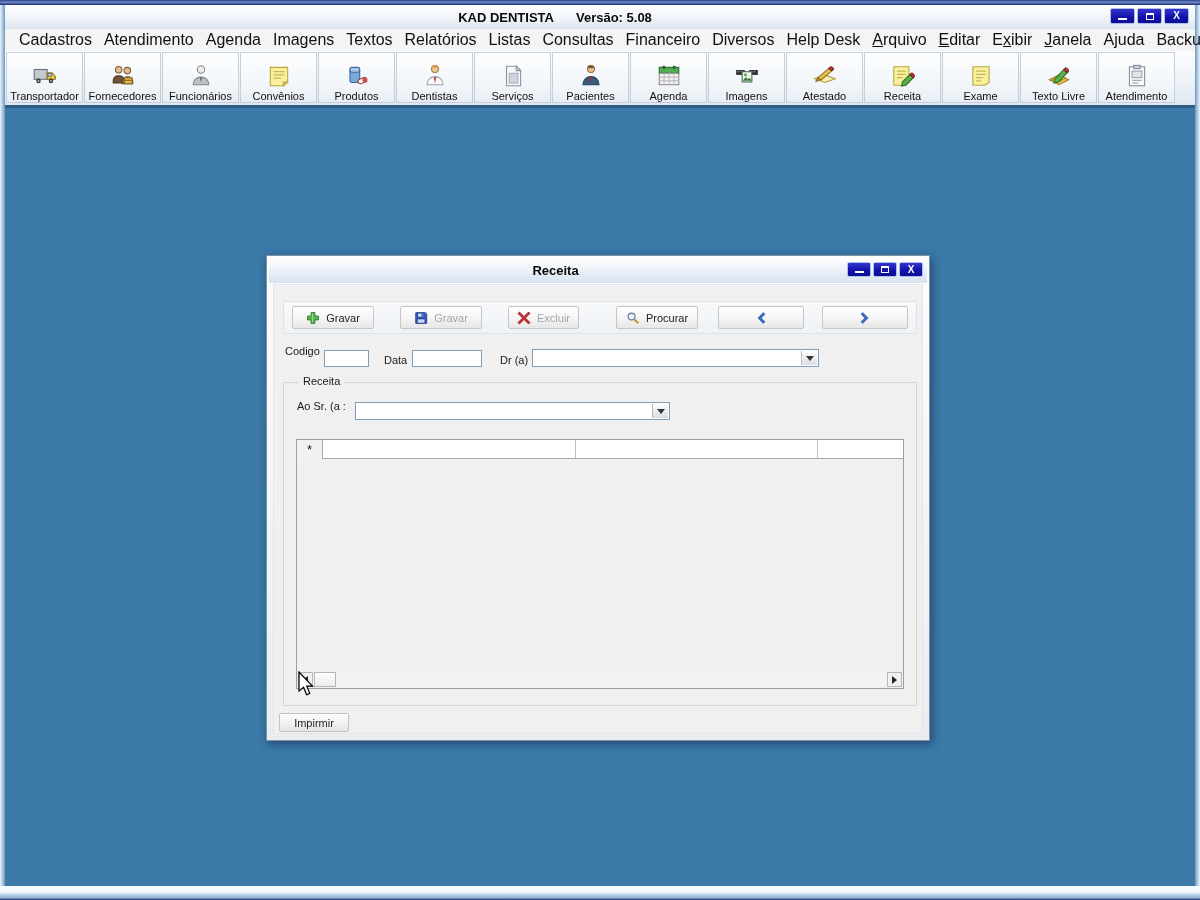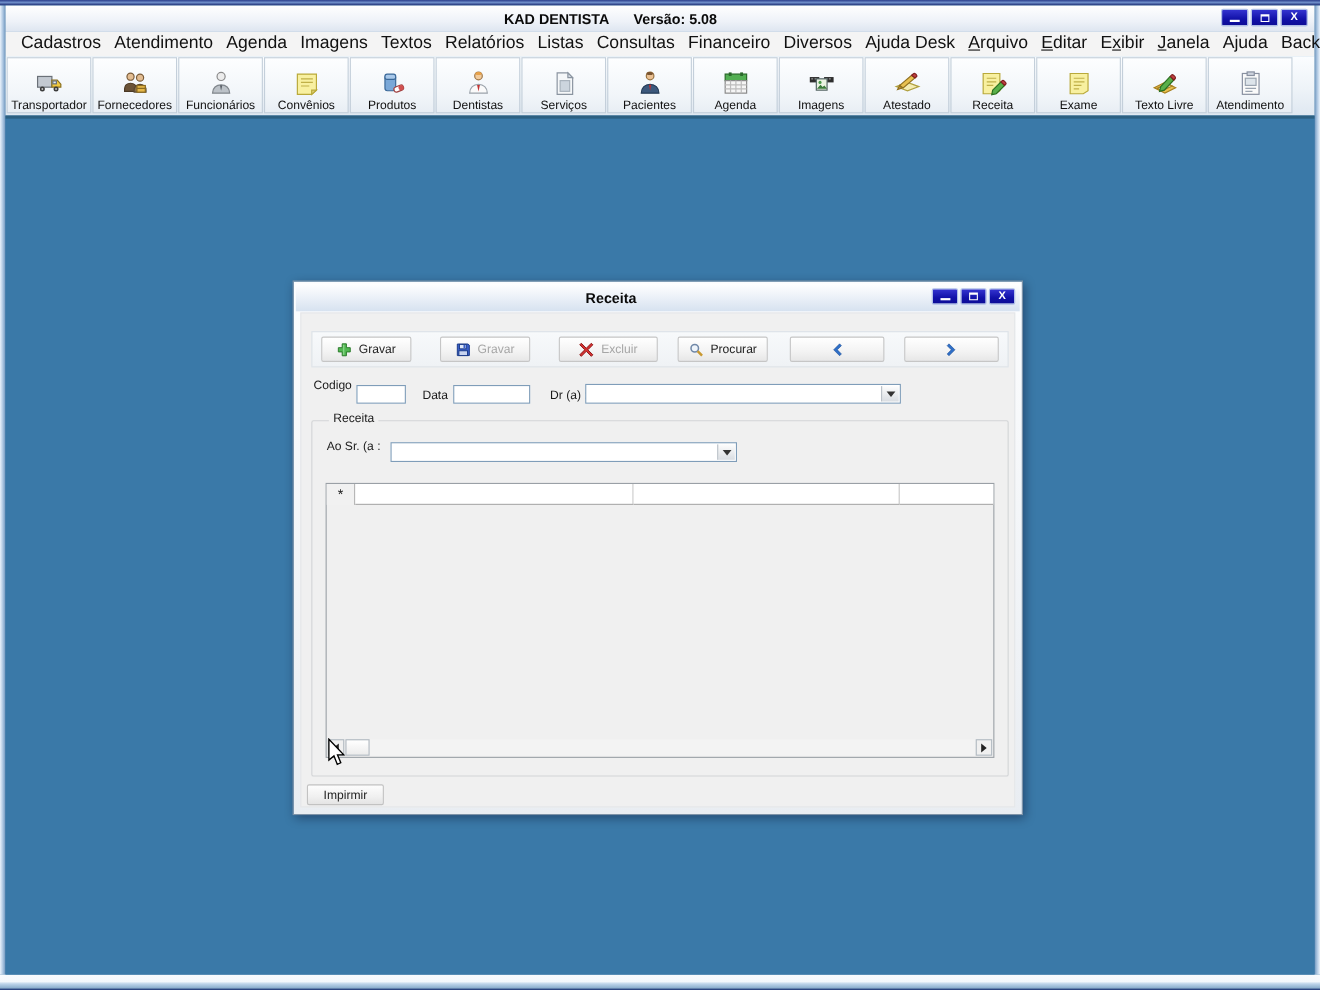--- a/index.html
+++ b/index.html
@@ -71,21 +71,21 @@
   
   .dlg-toolbar { position:absolute; left:9px; top:16px; width:634px; height:33px;
     border:1px solid #dde3e9; background:linear-gradient(180deg,#f7f9fb,#eff2f5); }
   .btn { position:absolute; top:4px; height:23px; border:1px solid #c6c6c6; border-radius:2px;
     background:linear-gradient(180deg,#ffffff 0%,#f3f3f3 60%,#e7e7e7 100%);
     font-size:11px; color:#222; display:flex; align-items:center; justify-content:center; gap:6px; cursor:default; }
   .btn.disabled { color:#a6a6a6; }
   .btn svg { width:14px; height:14px; }
   .btn-incluir { left:8px; width:82px; }
   .btn-gravar { left:116px; width:82px; }
-  .btn-excluir { left:224px; width:90px; }
+  .btn-excluir { left:224px; width:71px; }
   .btn-procurar { left:332px; width:82px; }
   .btn-prev { left:434px; width:86px; }
   .btn-next { left:538px; width:86px; }
 
   
   .lbl { position:absolute; font-size:11px; color:#1a1a1a; white-space:nowrap; }
   .txt { position:absolute; height:17px; background:#fff; border:1px solid #7f9db9;
     font-size:11px; padding:1px 3px; font-family:"Liberation Sans",sans-serif; }
   .combo { position:absolute; height:18px; background:#fff; border:1px solid #7f9db9; }
   .combo-btn { position:absolute; right:1px; top:1px; bottom:1px; width:16px;
@@ -161,21 +161,21 @@
     <span class="menu-item">Cadastros</span>
     <span class="menu-item">Atendimento</span>
     <span class="menu-item">Agenda</span>
     <span class="menu-item">Imagens</span>
     <span class="menu-item">Textos</span>
     <span class="menu-item">Relatórios</span>
     <span class="menu-item">Listas</span>
     <span class="menu-item">Consultas</span>
     <span class="menu-item">Financeiro</span>
     <span class="menu-item">Diversos</span>
-    <span class="menu-item">Ajuda Desk</span>
+    <span class="menu-item">Help Desk</span>
     <span class="menu-item"><u>A</u>rquivo</span>
     <span class="menu-item"><u>E</u>ditar</span>
     <span class="menu-item">E<u>x</u>ibir</span>
     <span class="menu-item"><u>J</u>anela</span>
     <span class="menu-item">Ajuda</span>
     <span class="menu-item">Backup</span>
     <span class="menu-item">SKIN</span>
   </div>
 
 <div class="toolbar">

